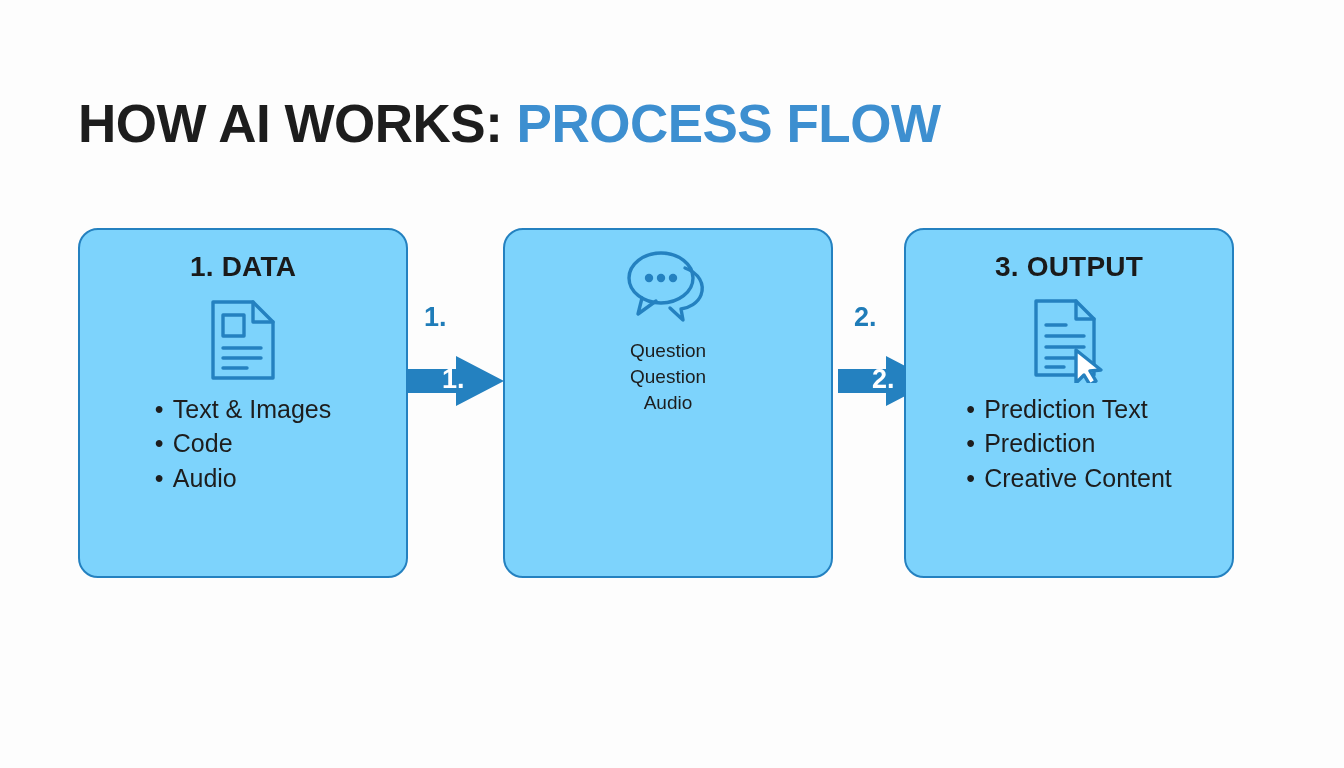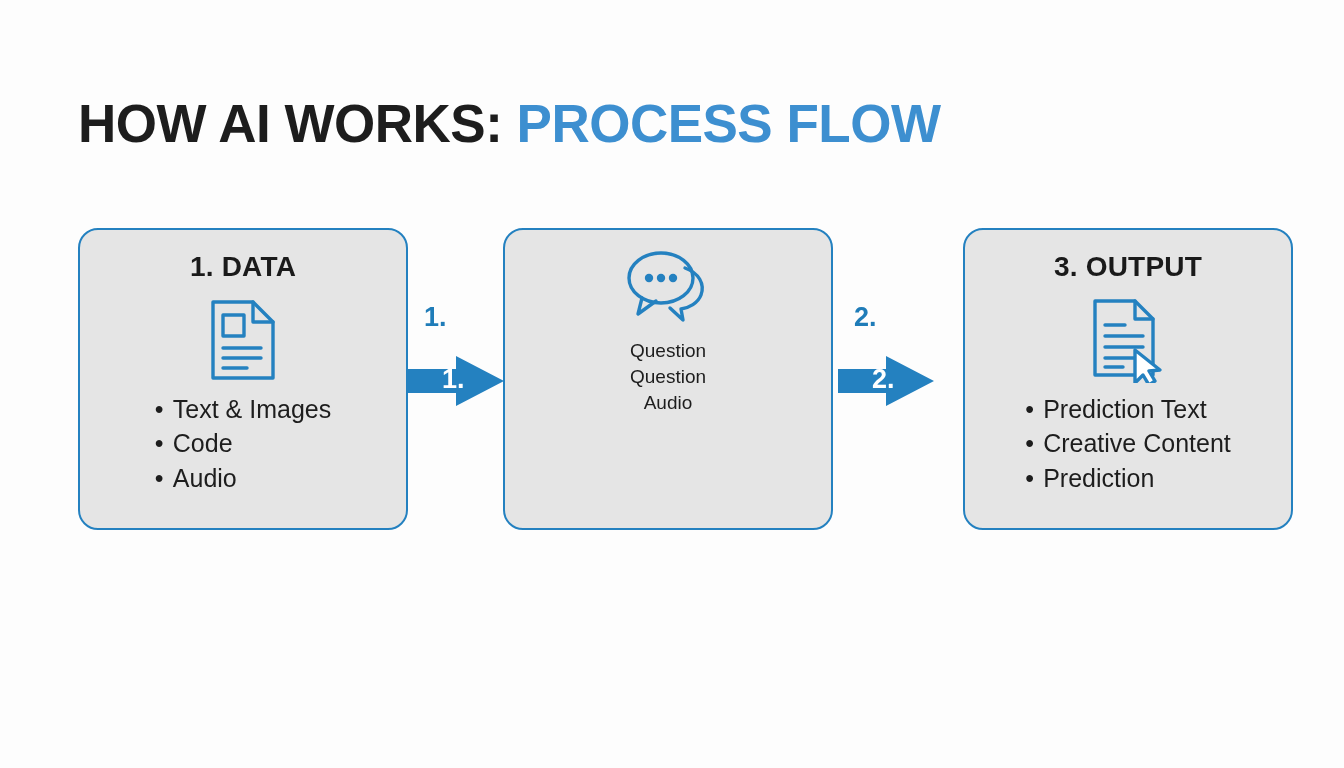--- a/index.html
+++ b/index.html
@@ -31,32 +31,32 @@
     line-height: 1;
   }
   .title .t-dark { color: #1d1d1d; }
   .title .t-accent { color: #3d8fd0; }
 
   
   .box {
     position: absolute;
     top: 228px;
     width: 330px;
-    height: 302px;
+    height: 350px;
     box-sizing: border-box;
     border: 2.5px solid #2481c0;
     border-radius: 20px;
-    background: #e5e5e5;
+    background: #7dd3fc;
     display: flex;
     flex-direction: column;
     align-items: center;
   }
   #box-1 { left: 78px; }
   #box-2 { left: 503px; }
-  #box-3 { left: 963px; }
+  #box-3 { left: 904px; }
 
   .box-title {
     margin-top: 20px;
     font-size: 28px;
     font-weight: bold;
     color: #1a1a1a;
     letter-spacing: 0.2px;
     line-height: 1.2;
     text-align: center;
   }
@@ -216,19 +216,19 @@
         <line x1="14" y1="39" x2="52" y2="39"></line>
         <line x1="14" y1="50" x2="52" y2="50"></line>
         <line x1="14" y1="61" x2="46" y2="61"></line>
         <line x1="14" y1="70" x2="32" y2="70"></line>
         <path d="M44 53 L44 86 L52 78 L58 88 L64 84 L58 74 L69 73 Z" fill="#ffffff" stroke="#2481c0" stroke-width="3.4"></path>
       </svg>
     </div>
     <div class="box-body">
       <div class="bullet-list">
         <div class="bullet-item"><span class="dot">•</span><span>Prediction Text</span></div>
+        <div class="bullet-item"><span class="dot">•</span><span>Prediction</span></div>
         <div class="bullet-item"><span class="dot">•</span><span>Creative Content</span></div>
-        <div class="bullet-item"><span class="dot">•</span><span>Prediction</span></div>
       </div>
     </div>
   </div>
 
 </div>
 
 </body></html>

